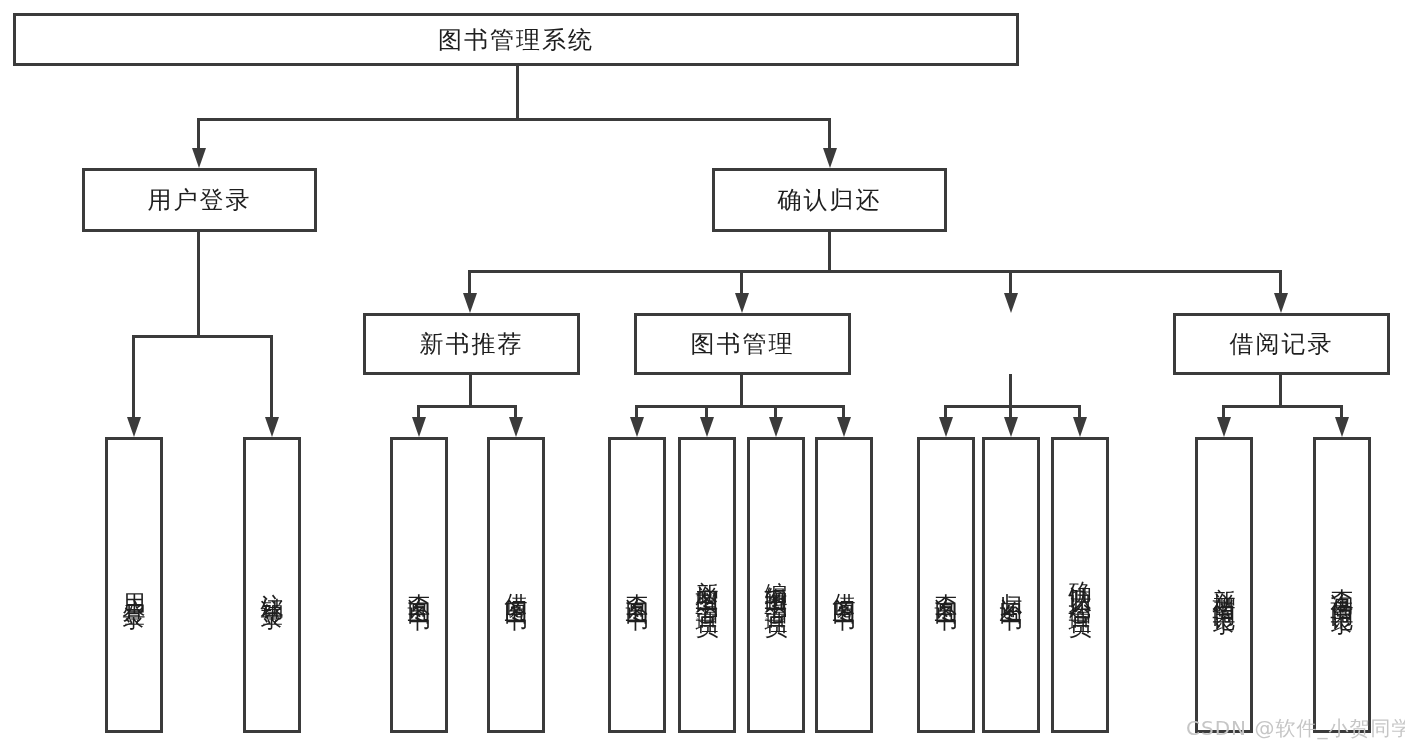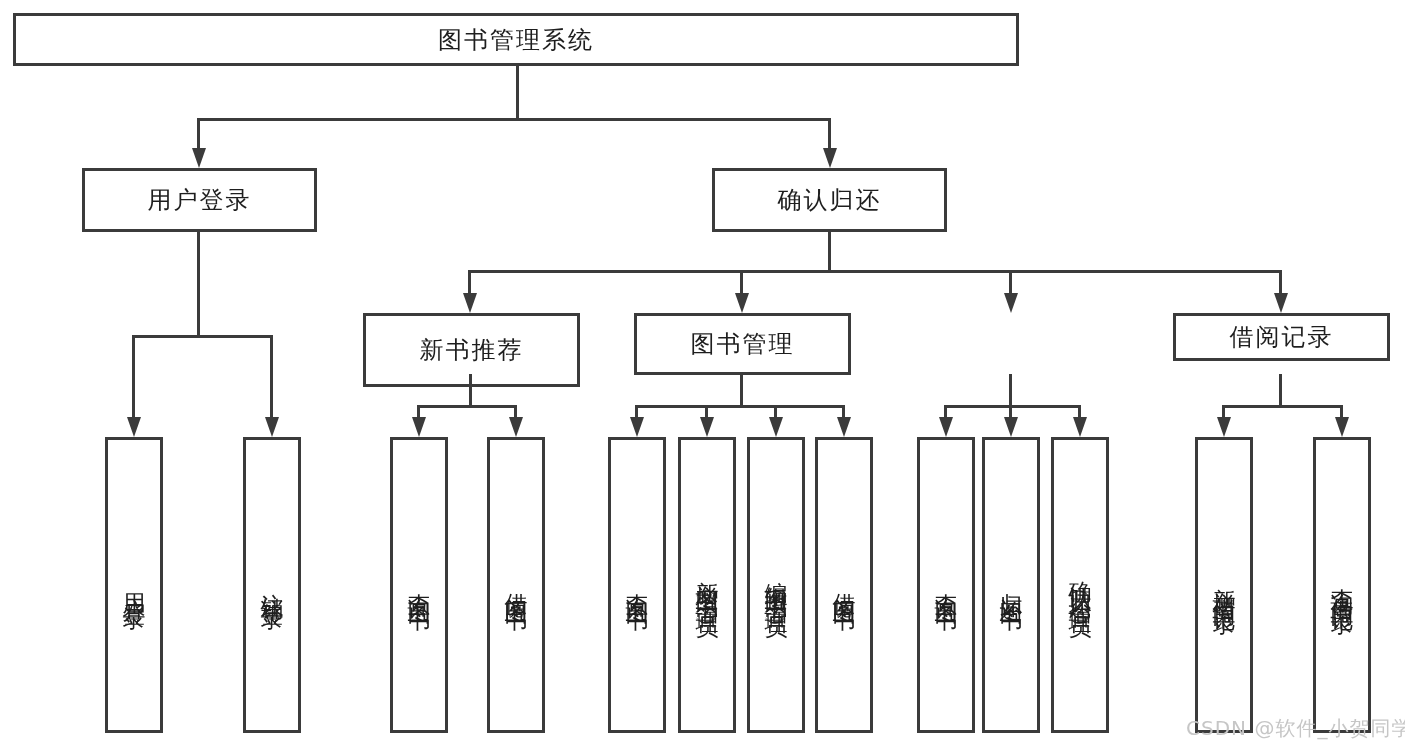--- a/index.html
+++ b/index.html
@@ -64,27 +64,27 @@
     <span>图书管理系统</span>
   </div>
 
   <div class="box h" style="left:82px;top:168px;width:235px;height:64px">
     <span>用户登录</span>
   </div>
   <div class="box h" style="left:712px;top:168px;width:235px;height:64px">
     <span>确认归还</span>
   </div>
 
-  <div class="box h" style="left:363px;top:313px;width:217px;height:74px">
+  <div class="box h" style="left:363px;top:313px;width:217px;height:62px">
     <span>新书推荐</span>
   </div>
   <div class="box h" style="left:634px;top:313px;width:217px;height:62px">
     <span>图书管理</span>
   </div>
-  <div class="box h" style="left:1173px;top:313px;width:217px;height:48px">
+  <div class="box h" style="left:1173px;top:313px;width:217px;height:62px">
     <span>借阅记录</span>
   </div>
 
   <div class="box v" style="left:105px">
     <span>用户登录</span>
   </div>
   <div class="box v" style="left:243px">
     <span>注销登录</span>
   </div>
   <div class="box v" style="left:390px">

